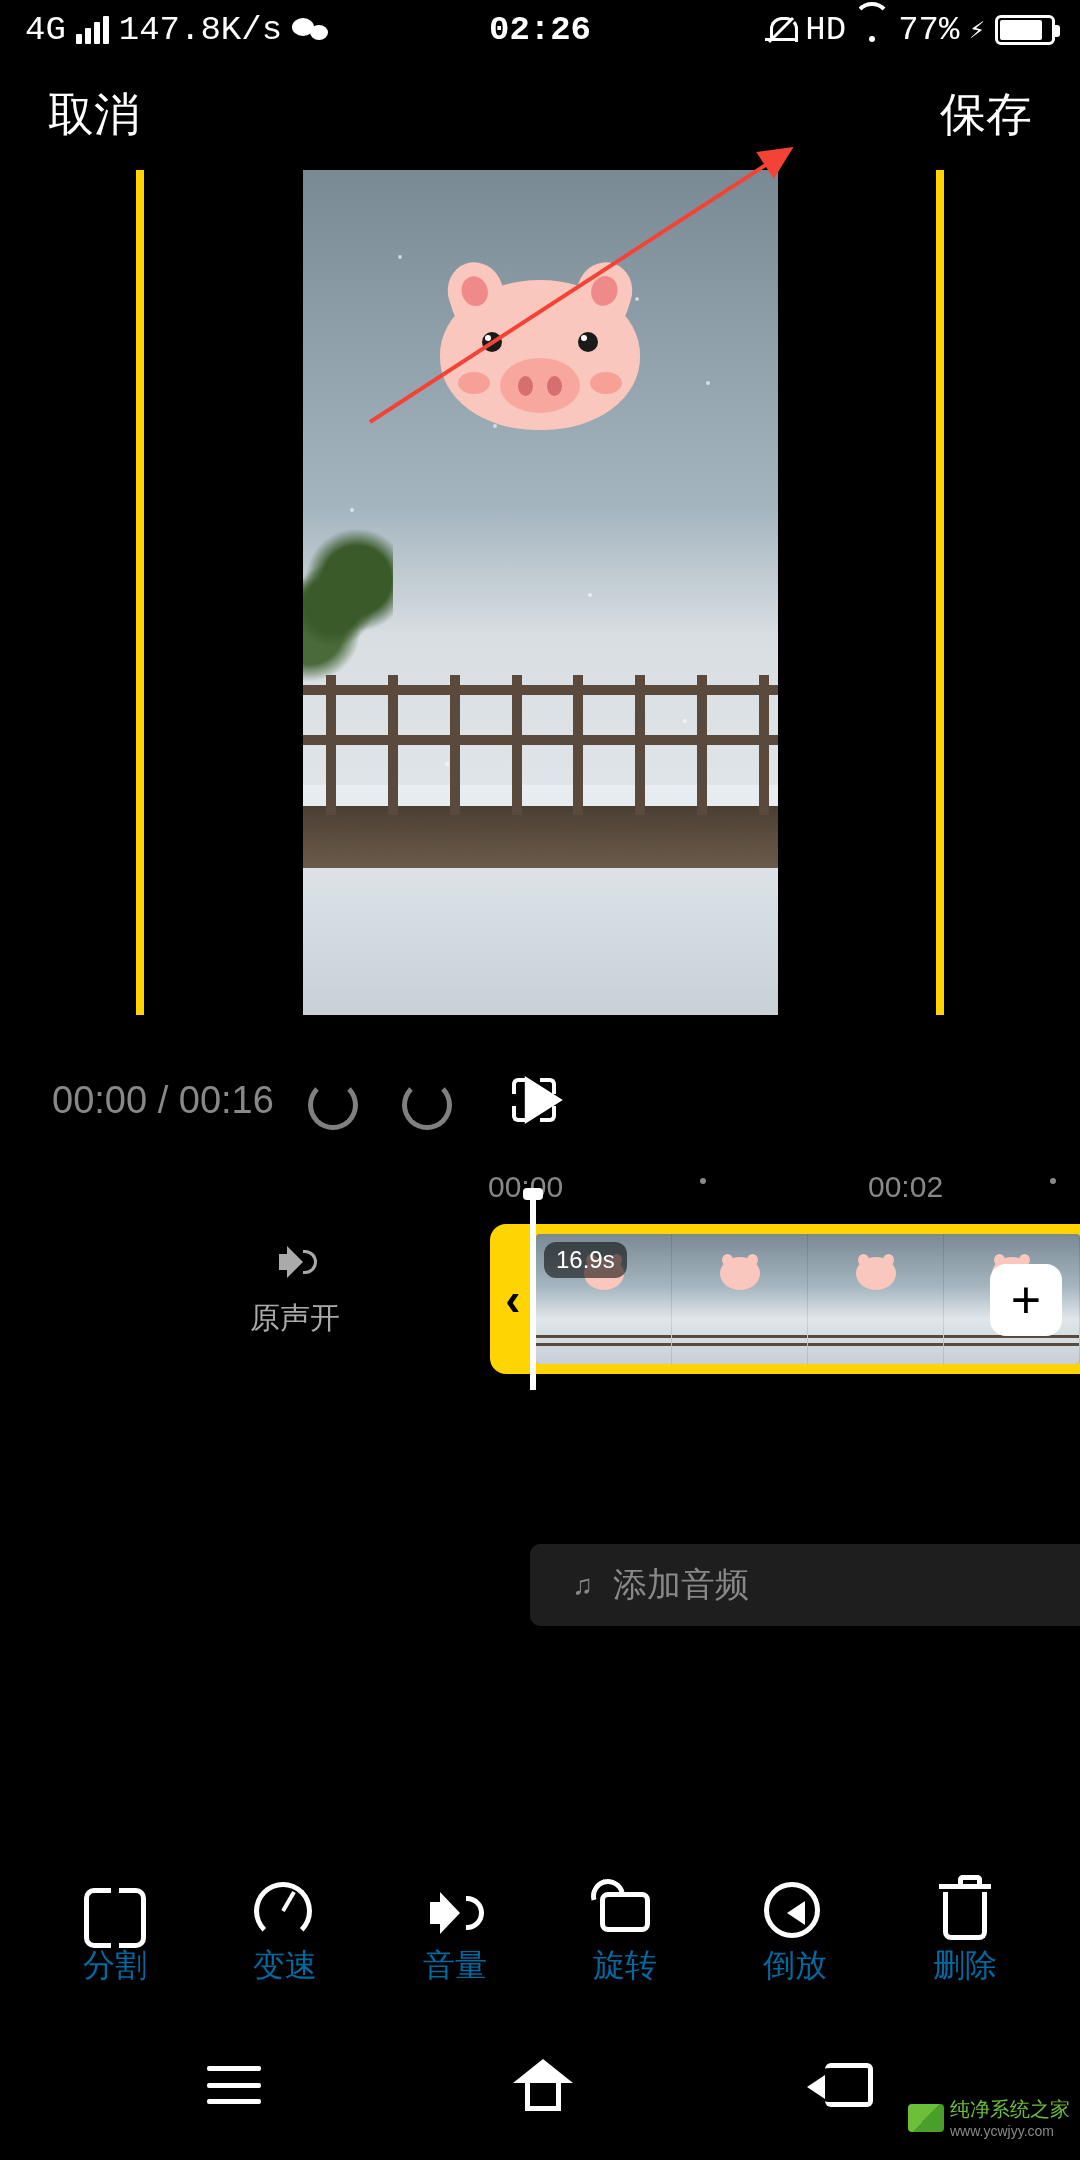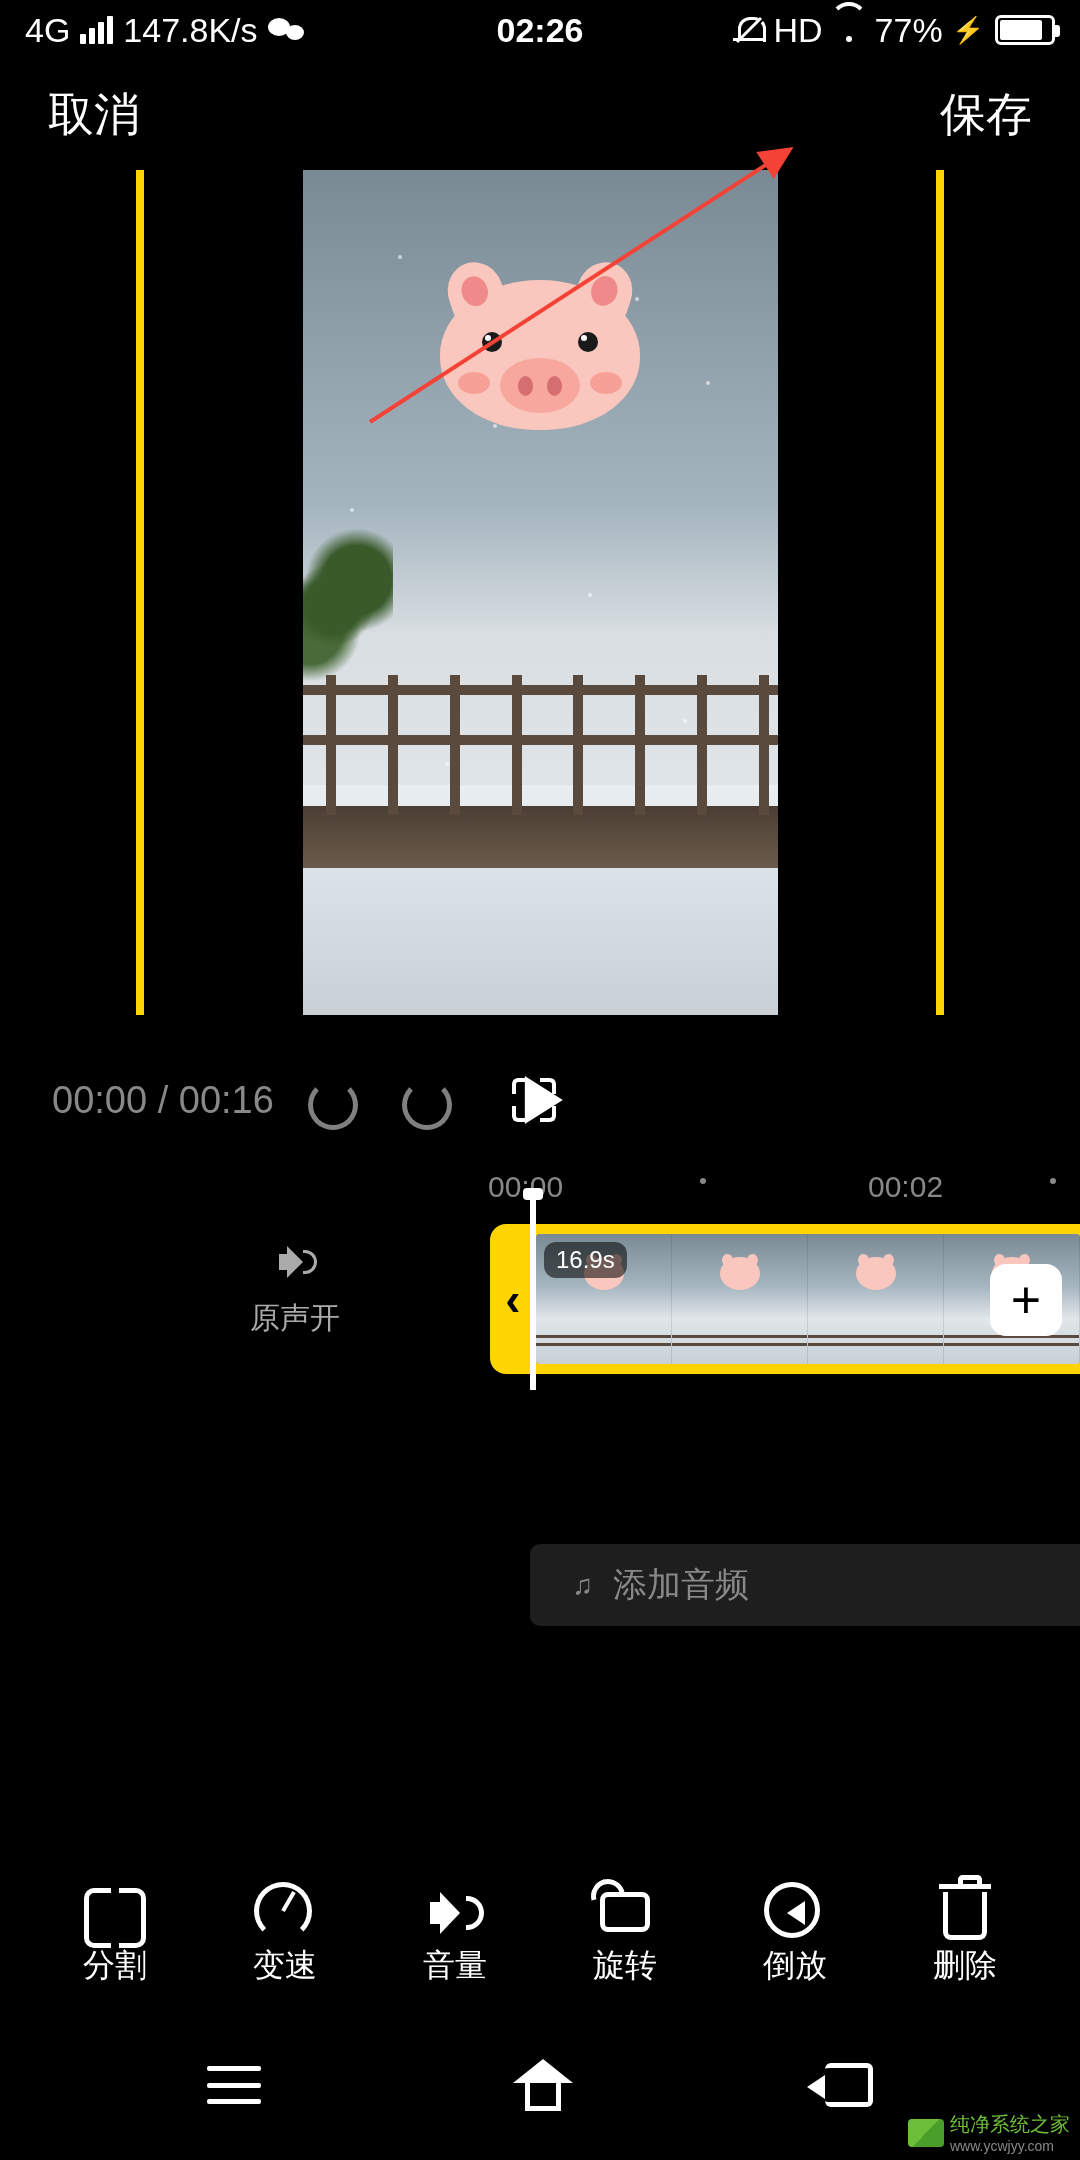--- a/index.html
+++ b/index.html
@@ -7,21 +7,21 @@
   width: 1080px; height: 2160px;
   background: #000;
   color: #fff;
   font-family: -apple-system, sans-serif;
   overflow: hidden;
   position: relative;
 }
 .status-bar {
   height: 60px; display: flex; align-items: center;
   justify-content: space-between; padding: 0 25px;
-  font-size: 34px; font-weight: 500;
+  font-size: 34px; font-weight: 500; font-family: Liberation Mono, monospace;
 }
 .status-left, .status-right { display: flex; align-items: center; gap: 10px; }
 .status-center { position: absolute; left: 50%; transform: translateX(-50%); font-weight: 600; }
 .signal-bars { display: inline-flex; align-items: flex-end; gap: 3px; }
 .signal-bars span { width: 6px; background: #fff; border-radius: 1px; }
 .signal-bars span:nth-child(1){height:10px;} .signal-bars span:nth-child(2){height:16px;}
 .signal-bars span:nth-child(3){height:22px;} .signal-bars span:nth-child(4){height:28px;}
 .wechat-icon { width: 38px; height: 32px; position: relative; }
 .wechat-icon::before { content:''; position:absolute; width:22px; height:18px; border-radius:50%; background:#fff; left:0; top:4px; }
 .wechat-icon::after { content:''; position:absolute; width:18px; height:15px; border-radius:50%; background:#fff; right:2px; bottom:6px; }
@@ -104,21 +104,21 @@
 .thumb .mini-fence { position:absolute; bottom:26px; left:0; right:0; height:3px; background:#5a4a3e; box-shadow:0 8px 0 #5a4a3e; }
 .duration-badge { position:absolute; left:8px; top:8px; background:rgba(0,0,0,0.55); color:#fff; font-size:24px; padding:4px 12px; border-radius:12px; z-index:2; }
 .add-btn { position:absolute; right:18px; top:44px; width:72px; height:72px; background:#fff; border-radius:16px; display:flex; align-items:center; justify-content:center; font-size:52px; color:#000; font-weight:300; z-index:3; }
 .playhead { position:absolute; left:530px; top:-30px; width:6px; height:200px; background:#fff; z-index:4; }
 .playhead::before { content:''; position:absolute; top:-2px; left:-7px; width:20px; height:12px; background:#fff; border-radius:4px; }
 
 .audio-track { position:absolute; left:530px; right:0; top:1544px; height:82px; background:#1e1e1e; border-radius:10px 0 0 10px; display:flex; align-items:center; padding-left:42px; gap:20px; color:#888; font-size:34px; }
 .music-icon { font-size:28px; }
 
 .toolbar { position:absolute; bottom:140px; left:0; right:0; height:170px; display:flex; justify-content:space-around; align-items:center; padding:0 30px; }
-.tool { display:flex; flex-direction:column; align-items:center; color:#ffffff; font-size:32px; }
+.tool { display:flex; flex-direction:column; align-items:center; color:#0369a1; font-size:32px; }
 .tool-icon { width:62px; height:62px; position:relative; }
 .icon-split::before { content:''; position:absolute; left:0; top:6px; width:22px; height:50px; border:5px solid #fff; border-right:none; border-radius:10px 0 0 10px; }
 .icon-split::after { content:''; position:absolute; right:0; top:6px; width:22px; height:50px; border:5px solid #fff; border-left:none; border-radius:0 10px 10px 0; }
 .icon-speed { width:58px; height:58px; border:5px solid #fff; border-radius:50%; border-bottom-color:transparent; position:relative; }
 .icon-speed::after { content:''; position:absolute; left:50%; top:50%; width:4px; height:22px; background:#fff; transform-origin:bottom; transform:translate(-50%,-100%) rotate(30deg); }
 .icon-volume::before { content:''; position:absolute; left:6px; top:20px; width:12px; height:22px; background:#fff; }
 .icon-volume::after { content:''; position:absolute; left:16px; top:10px; border-left:20px solid #fff; border-top:21px solid transparent; border-bottom:21px solid transparent; }
 .icon-volume span { position:absolute; right:2px; top:14px; width:18px; height:34px; border:5px solid #fff; border-left:none; border-radius:0 24px 24px 0; }
 .icon-rotate { width:50px; height:40px; border:5px solid #fff; border-radius:8px; position:relative; left:6px; top:10px; }
 .icon-rotate::after { content:''; position:absolute; left:-14px; top:-18px; width:24px; height:24px; border:5px solid #fff; border-radius:50%; border-right-color:transparent; border-bottom-color:transparent; transform:rotate(30deg); }
@@ -130,21 +130,21 @@
 
 .nav-bar { position:absolute; bottom:0; left:0; right:0; height:130px; background:#000; display:flex; justify-content:space-around; align-items:center; padding:0 80px 20px; }
 .nav-menu { width:54px; height:38px; display:flex; flex-direction:column; justify-content:space-between; }
 .nav-menu span { height:5px; background:#fff; border-radius:2px; }
 .nav-home { width:56px; height:52px; position:relative; }
 .nav-home::before { content:''; position:absolute; left:50%; top:0; transform:translateX(-50%); border-left:30px solid transparent; border-right:30px solid transparent; border-bottom:24px solid #fff; }
 .nav-home::after { content:''; position:absolute; left:10px; right:10px; bottom:0; height:28px; border:5px solid #fff; border-top:none; }
 .nav-back { width:48px; height:44px; border:5px solid #fff; border-radius:6px; border-left:none; position:relative; }
 .nav-back::before { content:''; position:absolute; left:-18px; top:7px; border-top:12px solid transparent; border-bottom:12px solid transparent; border-right:18px solid #fff; }
 
-.watermark { position:absolute; right:10px; bottom:6px; font-size:20px; color:#6dbf3a; display:flex; align-items:center; gap:6px; }
+.watermark { position:absolute; right:10px; bottom:21px; font-size:20px; color:#6dbf3a; display:flex; align-items:center; gap:6px; }
 .watermark-logo { width:36px; height:28px; background:linear-gradient(135deg,#6dbf3a 50%,#4a9f2a 50%); border-radius:4px; }
 </style>
 </head>
 <body>
 
 <div class="status-bar">
   <div class="status-left">
     <span>4G</span>
     <span class="signal-bars">
         <span></span>

